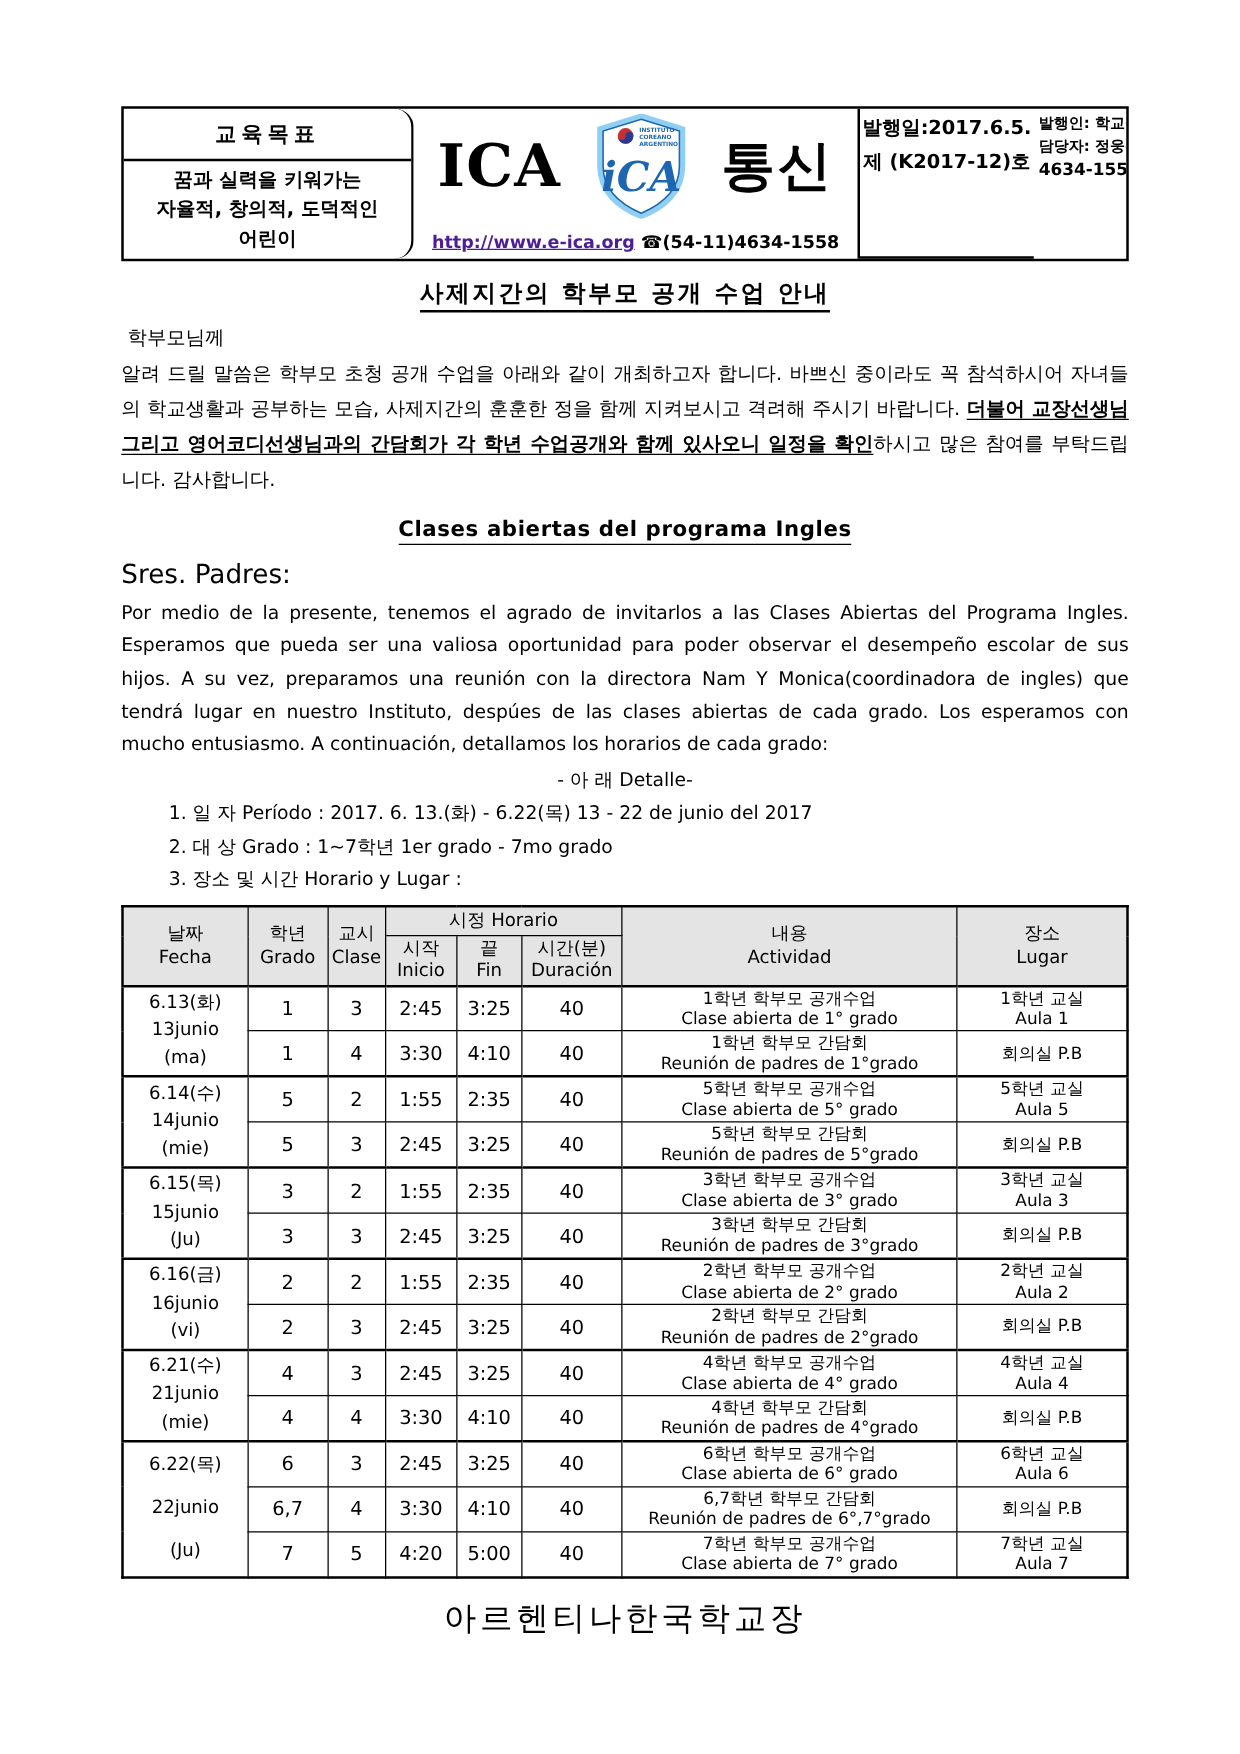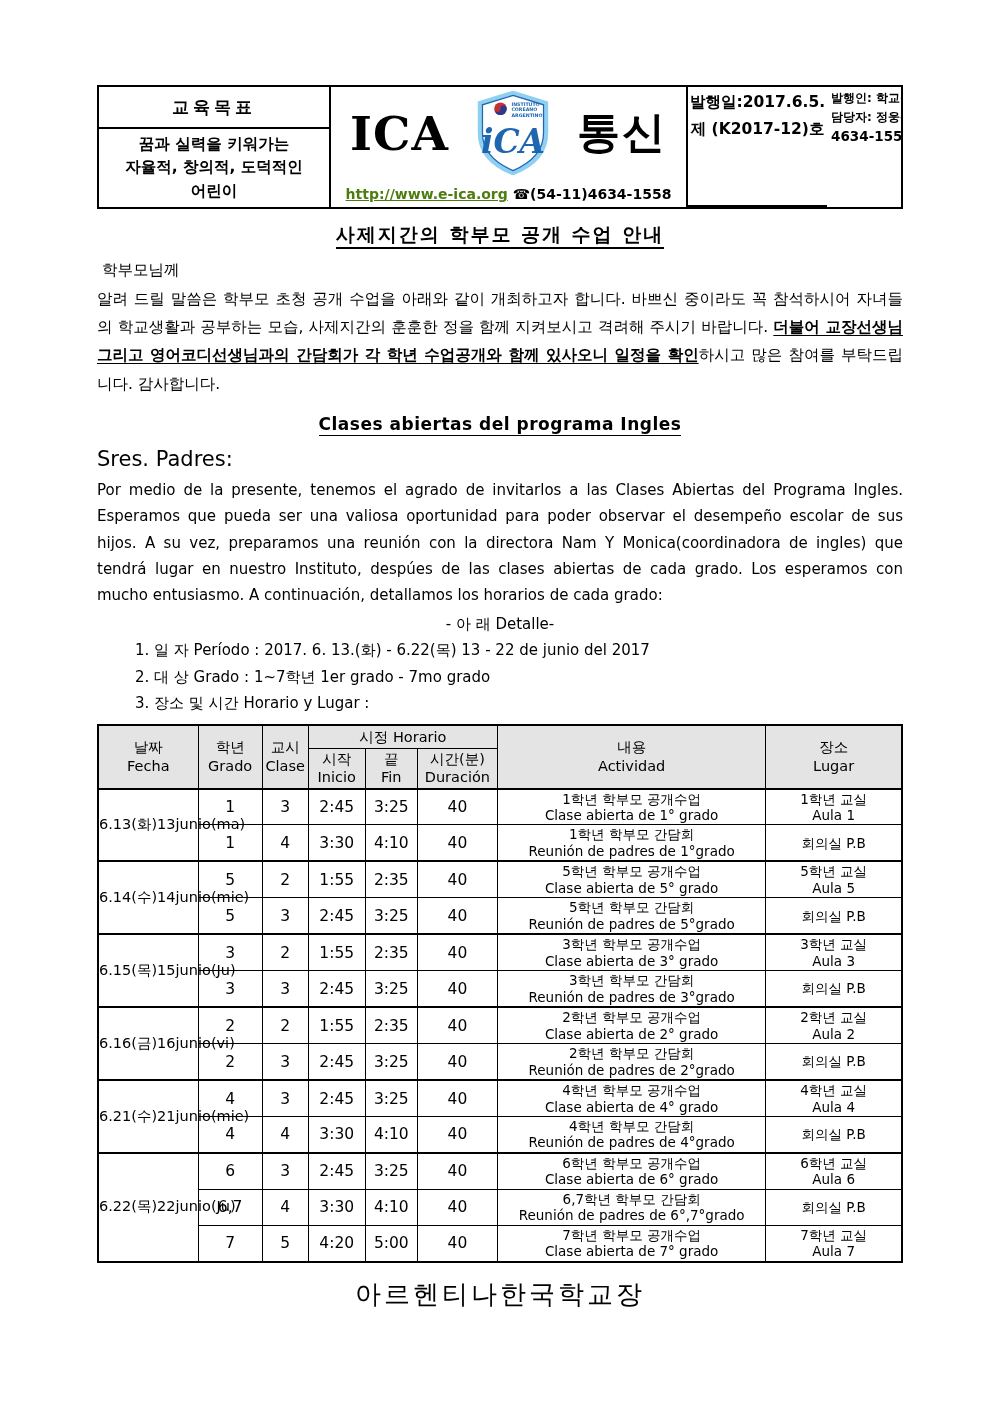--- a/index.html
+++ b/index.html
@@ -5,31 +5,31 @@
   * { margin:0; padding:0; box-sizing:border-box; }
   html,body { background:#fff; }
   body { font-family:"DejaVu Sans","Liberation Sans",sans-serif; color:#000; }
   .page {
     width:992px; height:1403px; margin:0 auto; background:#ffffff;
     padding:85px 89px 0 97px; overflow:hidden; position:relative;
   }
 
   
   .masthead { border:2px solid #000; display:flex; height:124px; }
-  .mh-left { width:232px; border-right:2px solid #000; display:flex; flex-direction:column; }
+  .mh-left { width:232px; border-right:2px solid #000; display:flex; flex-direction:column;border-radius:15px; }
   .mh-left-title { height:42px; border-bottom:2px solid #000; display:flex; align-items:center; justify-content:center;
                    font-size:17px; font-weight:bold; letter-spacing:4px; }
   .mh-left-motto { flex:1; display:flex; flex-direction:column; align-items:center; justify-content:center;
                    font-size:15.5px; font-weight:bold; line-height:1.5; text-align:center; }
   .mh-mid { flex:1; border-right:2px solid #000; display:flex; flex-direction:column; align-items:center; }
   .mh-brand { display:flex; align-items:center; gap:28px; margin-top:3px; height:86px; }
   .brand-ica { font-family:"DejaVu Serif","Liberation Serif",serif; font-size:47px; font-weight:bold; letter-spacing:1px; }
   .brand-tongsin { font-size:43px; font-weight:bold; letter-spacing:2px; }
   .mh-url { margin-top:auto; padding-bottom:5px; font-size:14px; font-weight:bold; }
-  .mh-url a { color:#4d7c0f; text-decoration:underline; }
+  .mh-url a { color:#4c1d95; text-decoration:underline; }
   .mh-right { width:213px; display:flex; flex-direction:row; font-weight:bold; }
   .mh-right-top { border-bottom:2px solid #000; text-align:center; font-size:15.5px; line-height:1.75; padding:2px 2px; }
   .mh-right-bottom { flex:1; font-size:12px; line-height:1.55; padding:2px 4px 2px 4px; white-space:nowrap; overflow:hidden; }
   .mh-phone-line { text-align:left; font-size:13.5px; padding-right:4px; }
 
   
   .ko-title { text-align:center; margin-top:13px; }
   .ko-title span { font-size:19px; font-weight:bold; letter-spacing:2px; border-bottom:2px solid #000; padding-bottom:2px; }
   .ko-body { margin-top:9px; font-size:15.5px; line-height:1.82; text-align:justify; }
   .ko-greeting { font-size:15.5px; line-height:1.8; padding-left:5px; }
@@ -49,21 +49,21 @@
   .schedule thead th { background:#e4e4e4; font-weight:normal; font-size:14.5px; line-height:1.25; }
   .schedule thead tr:first-child th { height:24px; }
   .schedule thead tr:last-child th { height:40px; border-bottom:2px solid #000; }
   .schedule thead tr:first-child th[rowspan] { border-bottom:2px solid #000; }
   .schedule tbody tr { height:36px; }
   .schedule tbody tr.group-start td { border-top:2px solid #000; }
   .num-cell { font-size:15.5px; }
   .act-cell div { font-size:13.5px; line-height:1.22; }
   .lugar-cell div { font-size:13.5px; line-height:1.22; }
   .date-cell { position:relative; padding:0; }
-  .date-wrap { position:absolute; inset:2px 0; display:flex; justify-content:space-around; align-items:center; }
+  .date-wrap { position:absolute; inset:2px 0; display:flex; flex-direction:column; justify-content:space-around; align-items:center; }
   .date-wrap div { font-size:14.5px; line-height:1.1; }
 
   .signature { text-align:center; margin-top:14px; font-size:26px; letter-spacing:3px; font-weight:500; }
 </style>
 </head>
 <body>
 
 <div class="page">
 
   <div class="masthead">

